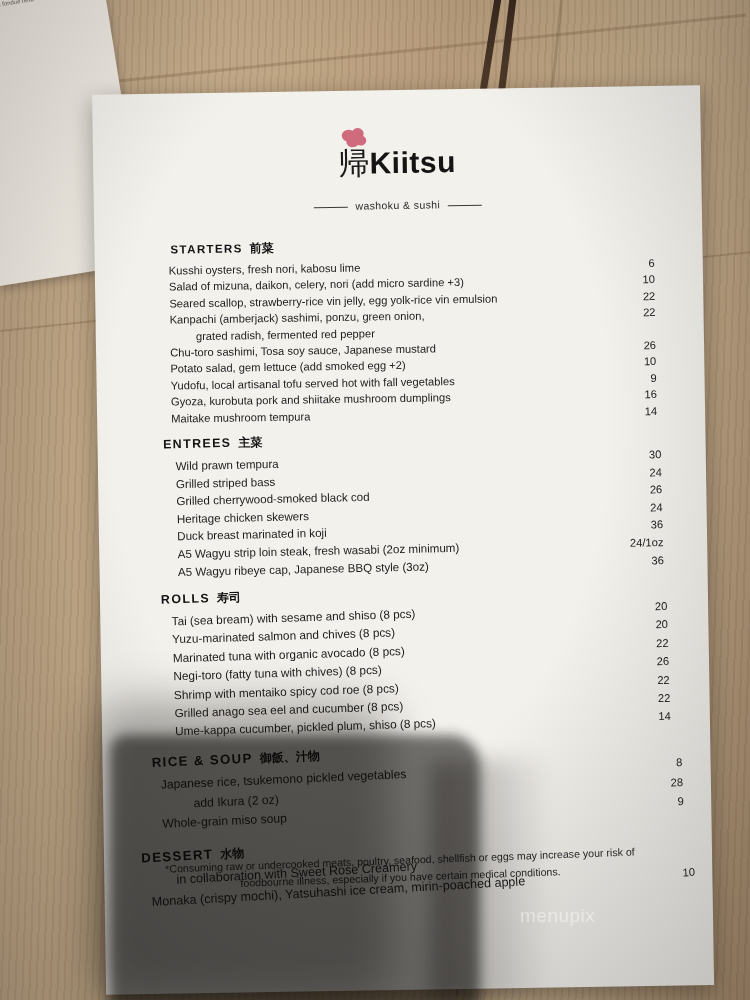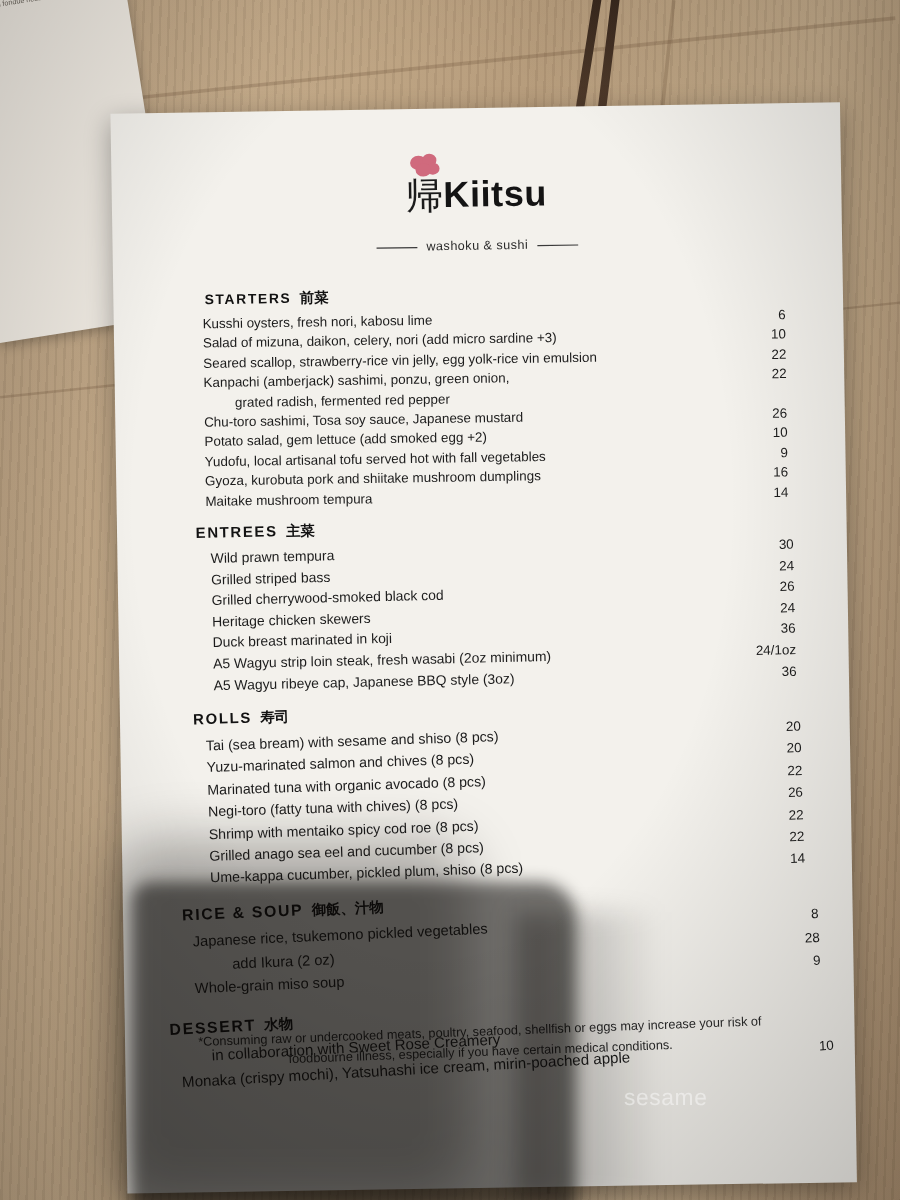--- a/index.html
+++ b/index.html
@@ -398,15 +398,15 @@
 
       <div class="footnote">*Consuming raw or undercooked meats, poultry, seafood, shellfish or eggs may increase your risk of foodbourne illness, especially if you have certain medical conditions.</div>
 
     </div>
   </div>
 
   <div class="shadow-blob2"></div>
   <div class="shadow-blob"></div>
   <div class="shadow-edge"></div>
   <div class="vignette"></div>
-  <div class="watermark">sesame</div>
+  <div class="watermark">menupix</div>
 
 </div>
 
 </body></html>

